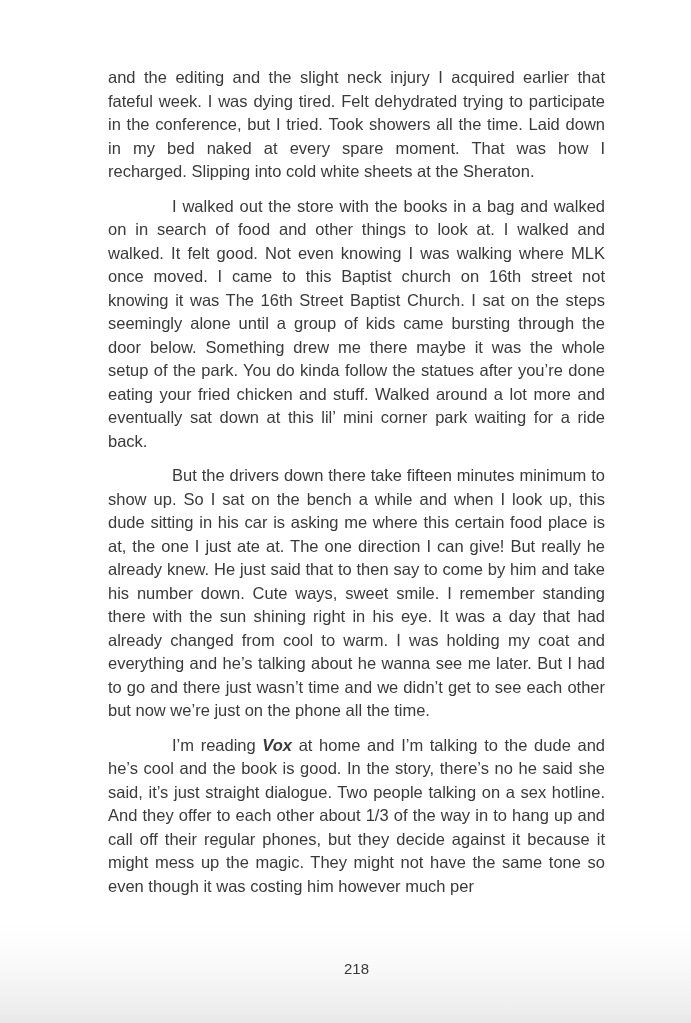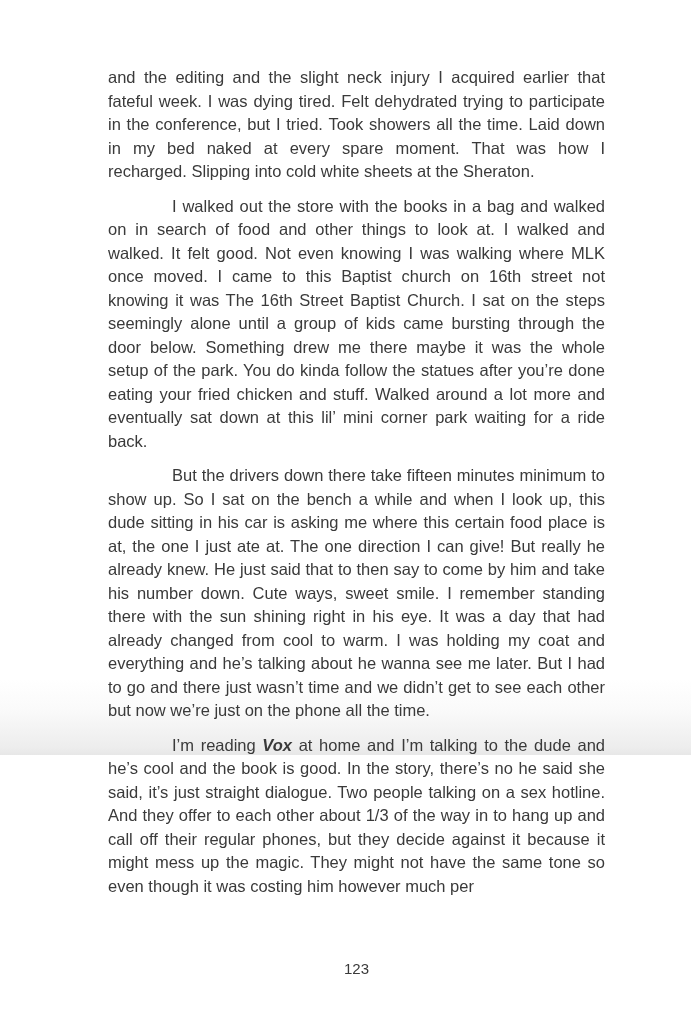--- a/index.html
+++ b/index.html
@@ -9,21 +9,21 @@
   body {
     width: 691px;
     height: 1023px;
     overflow: hidden;
     font-family: "Liberation Sans", sans-serif;
     background: #ffffff;
   }
   .book-page {
     position: relative;
     width: 691px;
-    height: 755px;
+    height: 1023px;
     background: linear-gradient(180deg,
       #ffffff 0%,
       #ffffff 90%,
       #fafafa 94%,
       #ededed 99%,
       #e7e7e7 100%);
   }
   .text-block {
     position: absolute;
     left: 108px;
@@ -58,14 +58,14 @@
 </head>
 <body style="--text-color: #3a3a3a;">
 
 <div class="book-page">
   <div class="text-block" id="text-block">
       <p><span>and the editing and the slight neck injury I acquired earlier that fateful week. I was dying tired. Felt dehydrated trying to participate in the conference, but I tried. Took showers all the time. Laid down in my bed naked at every spare moment. That was how I recharged. Slipping into cold white sheets at the Sheraton.</span></p>
       <p class="indented"><span>I walked out the store with the books in a bag and walked on in search of food and other things to look at. I walked and walked. It felt good. Not even knowing I was walking where MLK once moved. I came to this Baptist church on 16th street not knowing it was The 16th Street Baptist Church. I sat on the steps seemingly alone until a group of kids came bursting through the door below. Something drew me there maybe it was the whole setup of the park. You do kinda follow the statues after you’re done eating your fried chicken and stuff. Walked around a lot more and eventually sat down at this lil’ mini corner park waiting for a ride back.</span></p>
       <p class="indented"><span>But the drivers down there take fifteen minutes minimum to show up. So I sat on the bench a while and when I look up, this dude sitting in his car is asking me where this certain food place is at, the one I just ate at. The one direction I can give! But really he already knew. He just said that to then say to come by him and take his number down. Cute ways, sweet smile. I remember standing there with the sun shining right in his eye. It was a day that had already changed from cool to warm. I was holding my coat and everything and he’s talking about he wanna see me later. But I had to go and there just wasn’t time and we didn’t get to see each other but now we’re just on the phone all the time.</span></p>
       <p class="indented"><span>I’m reading </span><em>Vox</em><span> at home and I’m talking to the dude and he’s cool and the book is good. In the story, there’s no he said she said, it’s just straight dialogue. Two people talking on a sex hotline. And they offer to each other about 1/3 of the way in to hang up and call off their regular phones, but they decide against it because it might mess up the magic. They might not have the same tone so even though it was costing him however much per</span></p>
     </div>
-  <div class="page-number">123</div>
+  <div class="page-number">218</div>
 </div>
 
 </body></html>

